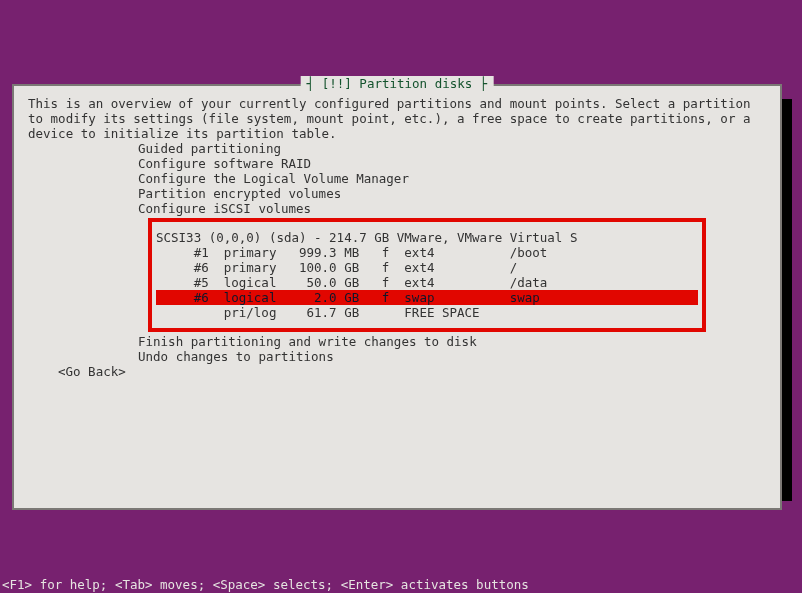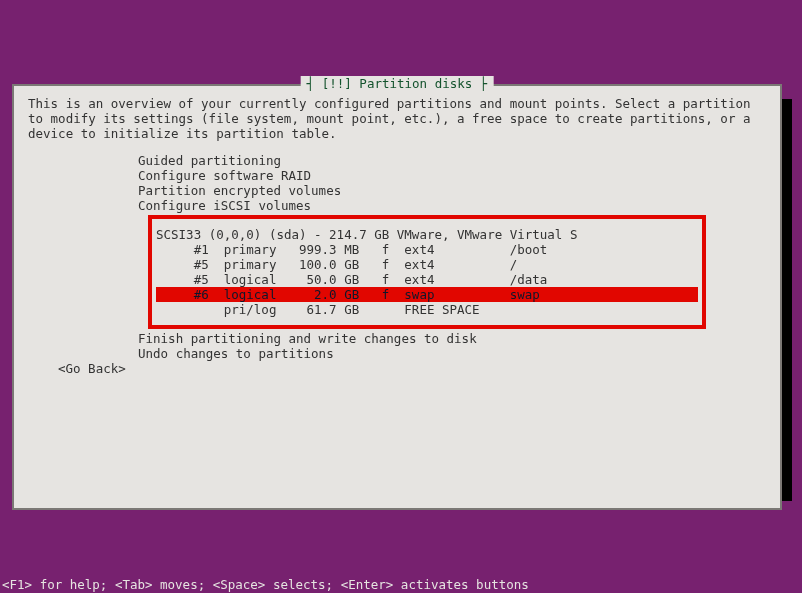--- a/index.html
+++ b/index.html
@@ -1,21 +1,21 @@
 <!DOCTYPE html>
 <html><head>
 <meta charset="utf-8">
 <style>
   html,body{margin:0;padding:0;width:802px;height:593px;overflow:hidden}
   body{background:#77216f;font-family:"DejaVu Sans Mono","Menlo","Consolas",monospace;font-size:12.5px;line-height:15px;color:#e6e4e1}
   .dialog{position:absolute;left:12px;top:84px;width:770px;box-sizing:border-box}
   .shadow{position:absolute;left:32px;top:99px;width:760px;height:402px;background:#000}
   .panel{position:relative;background:#e6e4e1;color:#333;border:2px solid #7b7875;padding:10px 14px 34px 14px;min-height:378px}
   .title{position:absolute;top:-10px;left:50%;transform:translateX(-50%);background:#e6e4e1;padding:0 6px;color:#14532d;font-weight:normal;white-space:pre}
-  .para{white-space:pre-wrap;margin-bottom:12px}
+  .para{white-space:pre-wrap;}
   .menu{margin-left:110px}
   .menu .item{white-space:pre}
   .hlbox{border:4px solid #e10600;padding:8px 4px 8px 4px;margin:2px 8px 2px 120px;width:542px}
   .row{white-space:pre}
   .sel{background:#e10600;color:#0f172a}
   .goback{margin-left:30px}
   .help{position:absolute;left:0;bottom:0;width:802px;padding:1px 2px;color:#e6e4e1;white-space:pre}
 </style>
 </head>
 <body>
@@ -24,29 +24,30 @@
 
 <div class="dialog">
   <div class="panel">
     <span class="title">┤ <span>[!!] Partition disks</span> ├</span>
 
     <div class="para">This is an overview of your currently configured partitions and mount points. Select a partition to modify its settings (file system, mount point, etc.), a free space to create partitions, or a device to initialize its partition table.</div>
 
     <div class="menu">
       <div class="item">Guided partitioning</div>
       <div class="item">Configure software RAID</div>
+      <div class="item">Configure the Logical Volume Manager</div>
       <div class="item">Partition encrypted volumes</div>
       <div class="item">Configure iSCSI volumes</div>
     </div>
 
     <div class="hlbox">
       <div class="row">SCSI33 (0,0,0) (sda) - 214.7 GB VMware, VMware Virtual S</div>
       <div id="disk-rows">
           <div class="row">     #1  primary   999.3 MB   f  ext4          /boot </div>
-          <div class="row">     #5  primary   100.0 GB   f  ext4          /     </div>
+          <div class="row">     #6  primary   100.0 GB   f  ext4          /     </div>
           <div class="row">     #5  logical    50.0 GB   f  ext4          /data </div>
           <div class="row sel">     #6  logical     2.0 GB   f  swap          swap  </div>
           <div class="row">         pri/log    61.7 GB      FREE SPACE          </div>
         </div>
     </div>
 
     <div class="menu">
       <div class="item">Finish partitioning and write changes to disk</div>
       <div class="item">Undo changes to partitions</div>
     </div>

